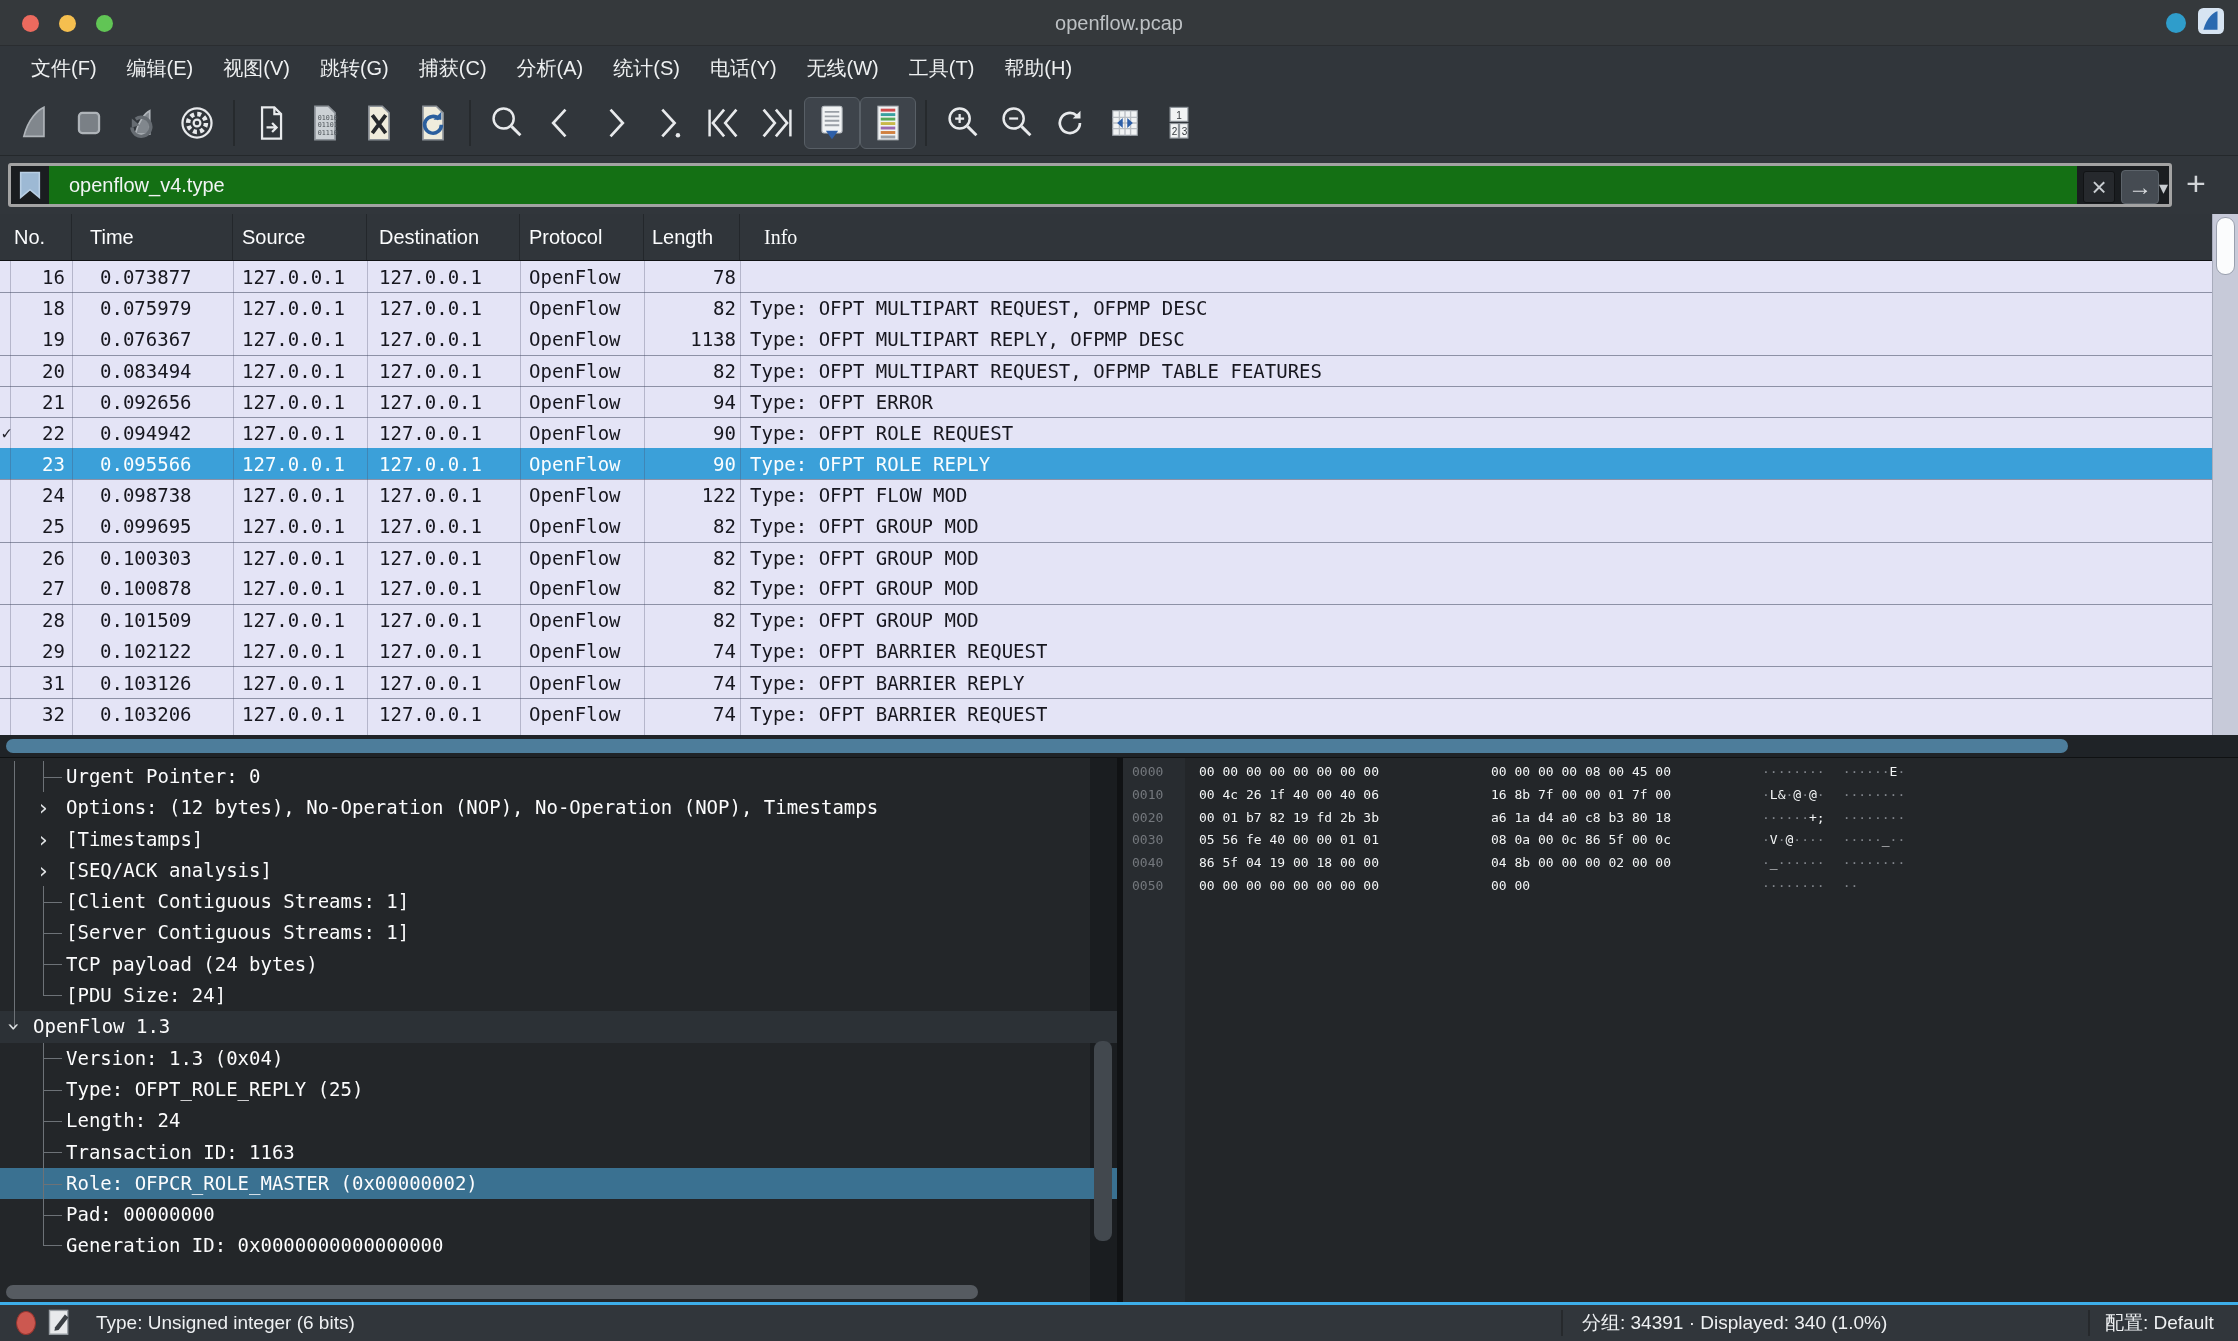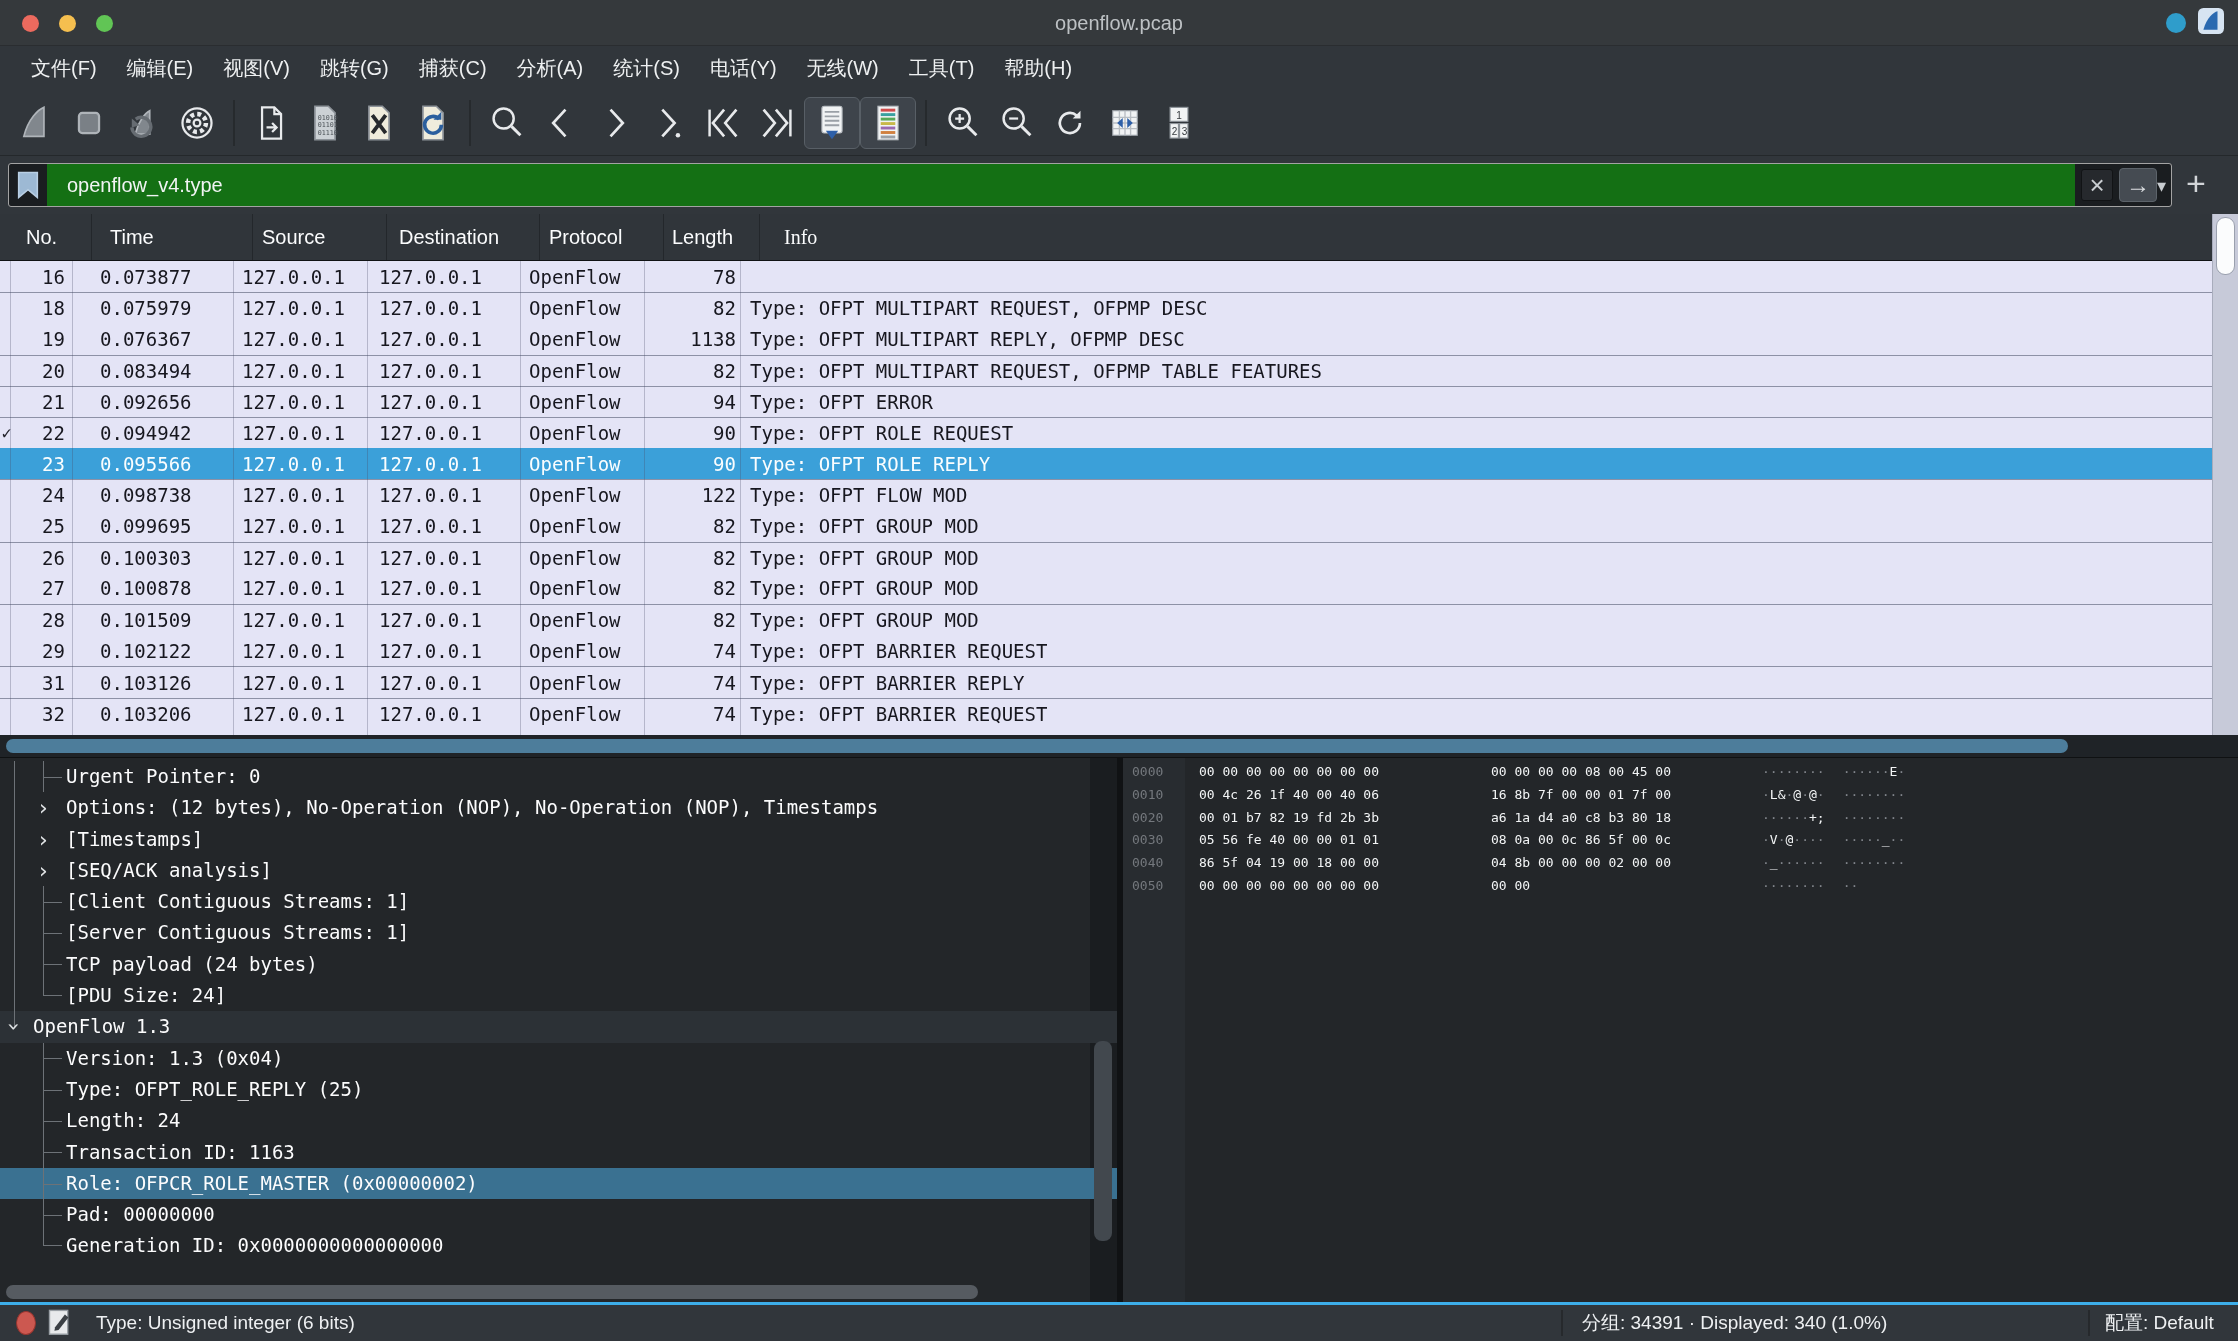--- a/index.html
+++ b/index.html
@@ -35,21 +35,21 @@
     background:#31363b; display:flex; align-items:center; padding-left:8px;
     border-bottom:1px solid #24282b; }
   .tbtn { width:54px; height:52px; display:flex; align-items:center; justify-content:center; border-radius:6px; }
   .tbtn.pressed { background:#3e444b; border:1px solid #585f66; width:56px; }
   .tbtn.disabled { opacity:.85; }
   .tsep { width:2px; height:46px; background:#262a2d; margin:0 9px; flex:none; }
 
   
   .filterbar { position:absolute; left:0; top:156px; width:2238px; height:58px; background:#31363b; }
   .filter-widget { position:absolute; left:8px; top:7px; width:2164px; height:44px;
-    background:#1a1d20; border:1px solid #a3a3a3; border-radius:3px; }
+    background:#1a1d20; border:3px solid #a3a3a3; border-radius:3px; }
   .bookmark-zone { position:absolute; left:0; top:0; width:38px; height:100%;
     display:flex; align-items:center; justify-content:center; }
   .filter-green { position:absolute; left:38px; top:0; width:2028px; height:100%;
     background:#147014; display:flex; align-items:center; padding-left:20px;
     color:#f1f4f4; font-size:20px; }
   .filter-clear { position:absolute; left:2072px; top:5px; width:32px; height:32px;
     display:flex; align-items:center; justify-content:center;
     color:#c9cdd1; font-size:26px; background:#26292d; border:1px solid #111315; border-radius:3px; }
   .filter-apply { position:absolute; left:2110px; top:4px; width:38px; height:34px;
     background:#454b52; border:1px solid #5c636a; border-radius:4px;
@@ -57,21 +57,21 @@
     color:#dadde0; font-size:24px; font-weight:bold; }
   .filter-caret { position:absolute; left:2148px; top:11px; color:#c8ccd0; font-size:18px; }
   .filter-add { position:absolute; left:2186px; top:8px; font-size:34px; font-weight:300; color:#d2d5d8; }
 
   
   .plist { position:absolute; left:0; top:214px; width:2238px; height:543px; background:#e4e4f6; }
   .plist-header { position:absolute; left:0; top:0; width:2238px; height:47px;
     background:#30353a; display:flex; color:#fbfcfd; font-size:20px;
     border-bottom:1px solid #101214; }
   .hcell { display:flex; align-items:center; border-right:1px solid #23272b; flex:none; }
-  .hcell:nth-child(1){ width:92px;  padding-left:26px; }
+  .hcell:nth-child(1){ width:72px;  padding-left:14px; }
   .hcell:nth-child(2){ width:161px; padding-left:18px; }
   .hcell:nth-child(3){ width:134px; padding-left:9px; }
   .hcell:nth-child(4){ width:153px; padding-left:12px; }
   .hcell:nth-child(5){ width:124px; padding-left:9px; }
   .hcell:nth-child(6){ width:96px;  padding-left:8px; }
   .hcell:nth-child(7){ flex:1; padding-left:24px; border-right:none;font-family:Liberation Serif, serif; }
 
   .prows { position:absolute; left:0; top:47px; right:26px; bottom:22px; overflow:hidden;
     font-family:"DejaVu Sans Mono", monospace; font-size:19px; color:#17171f; }
   .prow { height:31.2px; display:flex; align-items:center; position:relative; white-space:pre; }

